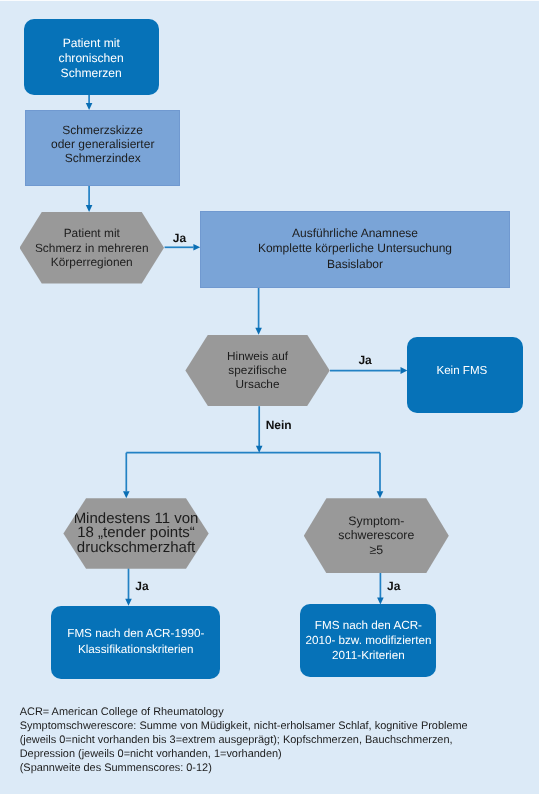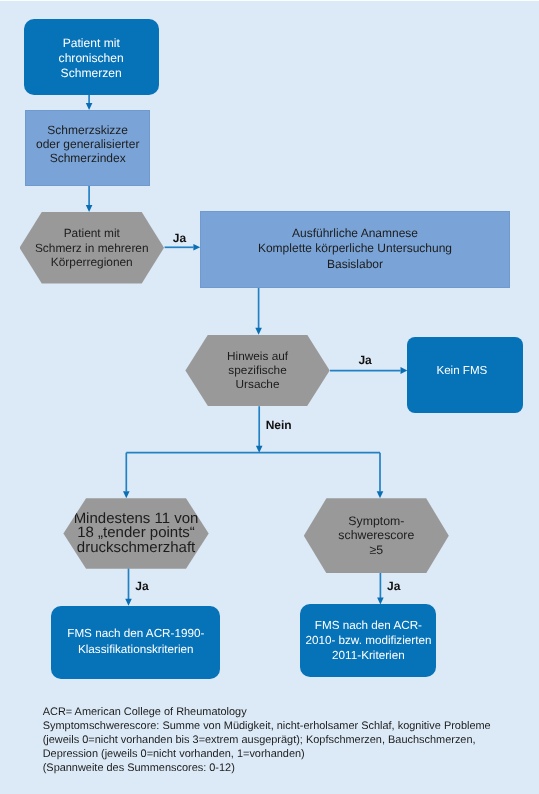--- a/index.html
+++ b/index.html
@@ -92,21 +92,21 @@
   </svg>
 
   <div class="node rbox" style="left:23.5px; top:19px; width:135.4px; height:76.4px; font-size:12.1px; line-height:14.7px; padding-top:2px;">
     <div class="txt">
       <div>Patient mit</div>
       <div>chronischen</div>
       <div>Schmerzen</div>
     </div>
   </div>
 
-  <div class="node sqbox" style="left:25.2px; top:110px; width:125px; height:75.5px; font-size:12px; line-height:14.2px; padding-bottom:7px;">
+  <div class="node sqbox" style="left:25.2px; top:110px; width:155px; height:75.5px; font-size:12px; line-height:14.2px; padding-bottom:7px;">
     <div class="txt">
       <div>Schmerzskizze</div>
       <div>oder generalisierter</div>
       <div>Schmerzindex</div>
     </div>
   </div>
 
   <div class="node hex" style="left:19.5px; top:212px; width:144.5px; height:71.5px; font-size:11.9px; line-height:14.3px;
               clip-path: polygon(0% 50%, 15.4% 0%, 84.6% 0%, 100% 50%, 84.6% 100%, 15.4% 100%);">
     <div class="txt">
@@ -126,21 +126,21 @@
 
   <div class="node hex" style="left:185.4px; top:334.6px; width:144.3px; height:71.6px; font-size:11.8px; line-height:14px;
               clip-path: polygon(0% 50%, 15.7% 0%, 84.3% 0%, 100% 50%, 84.3% 100%, 15.7% 100%);">
     <div class="txt">
       <div>Hinweis auf</div>
       <div>spezifische</div>
       <div>Ursache</div>
     </div>
   </div>
 
-  <div class="node rbox" style="left:407.2px; top:337px; width:115.4px; height:76px; font-size:11.6px; line-height:15.5px; padding-bottom:8px; padding-right:6px;border-radius:8px;">
+  <div class="node rbox" style="left:407.2px; top:337px; width:115.4px; height:76px; font-size:11.6px; line-height:15.5px; padding-bottom:8px; padding-right:6px;">
     <div class="txt">
       <div>Kein FMS</div>
     </div>
   </div>
 
   <div class="node hex" style="left:63.4px; top:498.2px; width:145.3px; height:70.5px; font-size:15px; line-height:14.4px;
               clip-path: polygon(0% 50%, 15.6% 0%, 84.4% 0%, 100% 50%, 84.4% 100%, 15.6% 100%);">
     <div class="txt">
       <div>Mindestens 11 von</div>
       <div>18 „tender points“</div>
@@ -171,21 +171,21 @@
       <div>2011-Kriterien</div>
     </div>
   </div>
 
   <div class="label" style="left:172.8px; top:231px; font-size:12px;">Ja</div>
   <div class="label" style="left:358.4px; top:353px; font-size:12px;">Ja</div>
   <div class="label" style="left:265.7px; top:418px; font-size:12px;">Nein</div>
   <div class="label" style="left:135.3px; top:579px; font-size:12px;">Ja</div>
   <div class="label" style="left:387px; top:579px; font-size:12px;">Ja</div>
 
-  <div id="footnote" style="left:19.7px; top:704.5px; font-size:10.95px; line-height:14.05px;margin-left:23px;">
+  <div id="footnote" style="left:19.7px; top:704.5px; font-size:10.95px; line-height:14.05px;">
     <div>ACR= American College of Rheumatology</div>
     <div>Symptomschwerescore: Summe von Müdigkeit, nicht-erholsamer Schlaf, kognitive Probleme</div>
     <div>(jeweils 0=nicht vorhanden bis 3=extrem ausgeprägt); Kopfschmerzen, Bauchschmerzen,</div>
     <div>Depression (jeweils 0=nicht vorhanden, 1=vorhanden)</div>
     <div>(Spannweite des Summenscores: 0-12)</div>
   </div>
 
 </div>
 
 </body></html>

